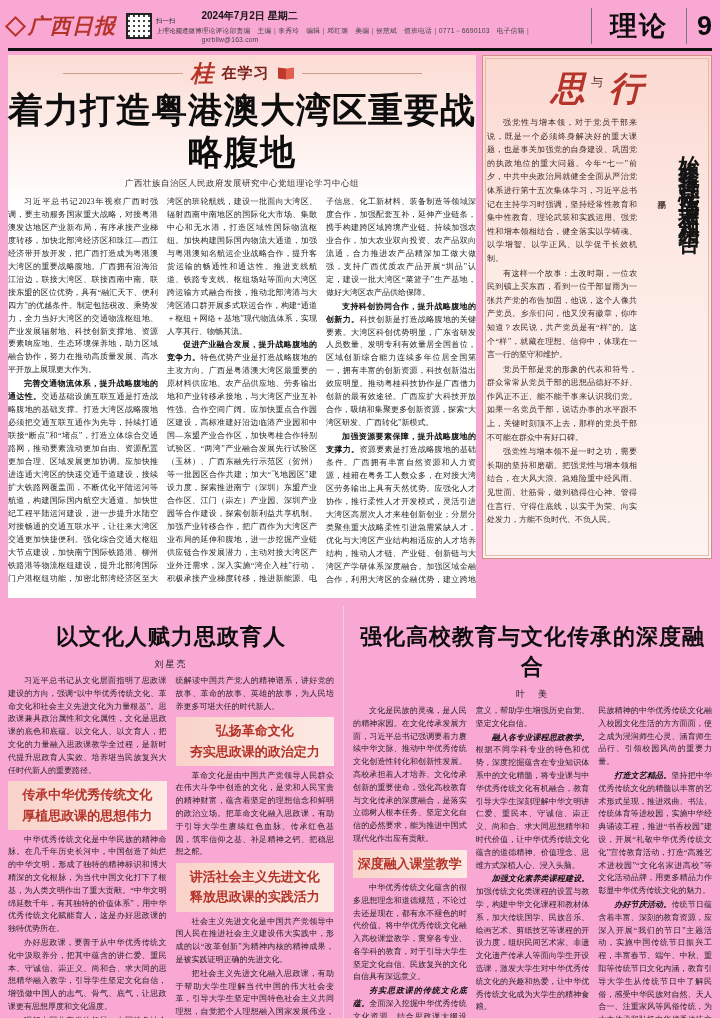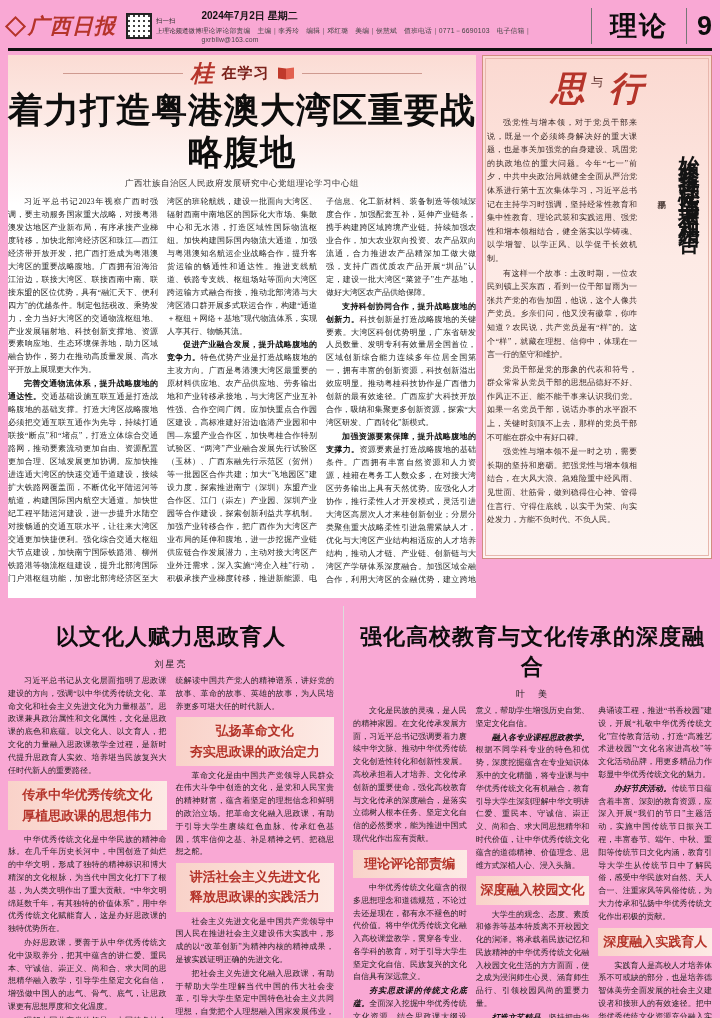--- a/index.html
+++ b/index.html
@@ -155,24 +155,25 @@
           <div class="para">社会主义先进文化是中国共产党领导中国人民在推进社会主义建设伟大实践中，形成的以“改革创新”为精神内核的精神成果，是被实践证明正确的先进文化。</div>
           <div class="para">把社会主义先进文化融入思政课，有助于帮助大学生理解当代中国的伟大社会变革，引导大学生坚定中国特色社会主义共同理想，自觉把个人理想融入国家发展伟业，在火热实践中建功立业，让思政课真正活起来、实起来。</div>
           <div class="endnote">（作者单位：广西大学马克思主义学院）</div>
         </div>
     </div>
     <div class="b-right">
       <div class="b-headline">强化高校教育与文化传承的深度融合</div>
       <div class="b-author">叶　美</div>
       <div class="b-body">
           <div class="para">文化是民族的灵魂，是人民的精神家园。在文化传承发展方面，习近平总书记强调要着力赓续中华文脉、推动中华优秀传统文化创造性转化和创新性发展。高校承担着人才培养、文化传承创新的重要使命，强化高校教育与文化传承的深度融合，是落实立德树人根本任务、坚定文化自信的必然要求，能为推进中国式现代化作出应有贡献。</div>
-          <div class="boxhead">理论评论部责编</div>
+          <div class="boxhead">深度融入课堂教学</div>
           <div class="para">中华优秀传统文化蕴含的很多思想理念和道德规范，不论过去还是现在，都有永不褪色的时代价值。将中华优秀传统文化融入高校课堂教学，贯穿各专业、各学科的教育，对于引导大学生坚定文化自信、民族复兴的文化自信具有深远意义。</div>
           <div class="para"><span class="ilead">夯实思政课的传统文化底蕴。</span>全面深入挖掘中华优秀传统文化资源，结合思政课大纲设置，做好甄选活用，积极运用传统典故和话语，讲深讲透中华文明的五个突出特性、“两个结合”特别是“第二个结合”的重大意义，帮助学生增强历史自觉、坚定文化自信。</div>
           <div class="para"><span class="ilead">融入各专业课程思政教学。</span>根据不同学科专业的特色和优势，深度挖掘蕴含在专业知识体系中的文化精髓，将专业课与中华优秀传统文化有机融合，教育引导大学生深刻理解中华文明讲仁爱、重民本、守诚信、崇正义、尚和合、求大同思想精华和时代价值，让中华优秀传统文化蕴含的道德精神、价值理念、思维方式深植人心、浸入头脑。</div>
+          <div class="para"><span class="ilead">加强文化素养类课程建设。</span>加强传统文化类课程的设置与教学，构建中华文化课程和教材体系，加大传统国学、民族音乐、绘画艺术、剪纸技艺等课程的开设力度，组织民间艺术家、非遗文化遗产传承人等面向学生开设选课，激发大学生对中华优秀传统文化的兴趣和热爱，让中华优秀传统文化成为大学生的精神食粮。</div>
           <div class="boxhead">深度融入校园文化</div>
           <div class="para">大学生的观念、态度、素质和修养等基本特质离不开校园文化的润泽。将承载着民族记忆和民族精神的中华优秀传统文化融入校园文化生活的方方面面，使之成为浸润师生心灵、涵育师生品行、引领校园风尚的重要力量。</div>
           <div class="para"><span class="ilead">打造文艺精品。</span>坚持把中华优秀传统文化的精髓以丰富的艺术形式呈现，推进戏曲、书法、传统体育等进校园，实施中华经典诵读工程，推进“书香校园”建设，开展“礼敬中华优秀传统文化”宣传教育活动，打造“高雅艺术进校园”“文化名家进高校”等文化活动品牌，用更多精品力作彰显中华优秀传统文化的魅力。</div>
           <div class="para"><span class="ilead">办好节庆活动。</span>传统节日蕴含着丰富、深刻的教育资源，应深入开展“我们的节日”主题活动，实施中国传统节日振兴工程，丰富春节、端午、中秋、重阳等传统节日文化内涵，教育引导大学生从传统节日中了解民俗，感受中华民族对自然、天人合一、注重家风等风俗传统，为大力传承和弘扬中华优秀传统文化作出积极的贡献。</div>
           <div class="boxhead">深度融入实践育人</div>
           <div class="para">实践育人是高校人才培养体系不可或缺的部分，也是培养德智体美劳全面发展的社会主义建设者和接班人的有效途径。把中华优秀传统文化资源充分融入实践育人过程中，有助于提升学生对中华优秀传统文化的认知，增强对中华文明的认同感。</div>
         </div>
     </div>
   </div>
 

